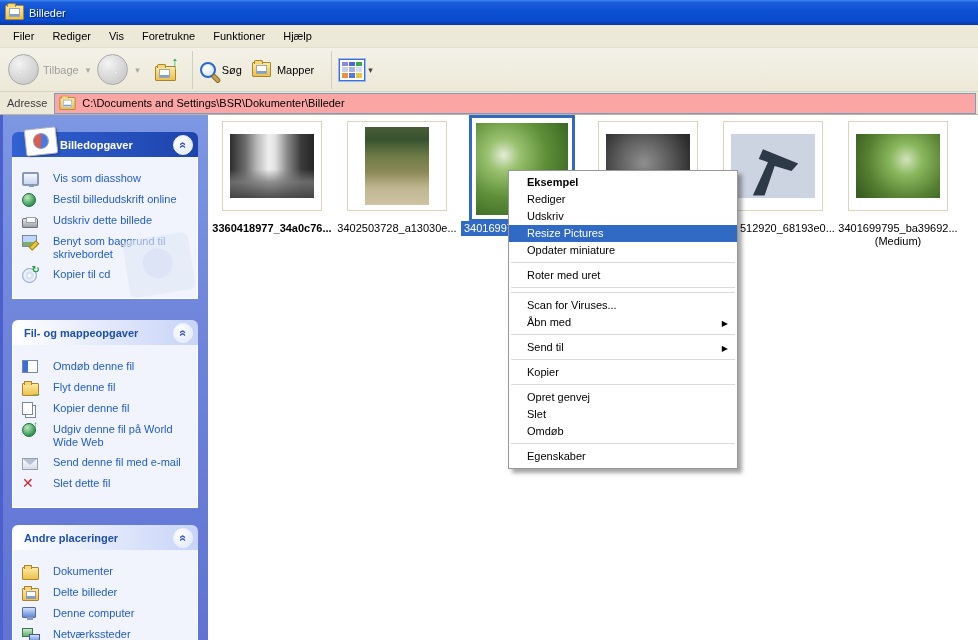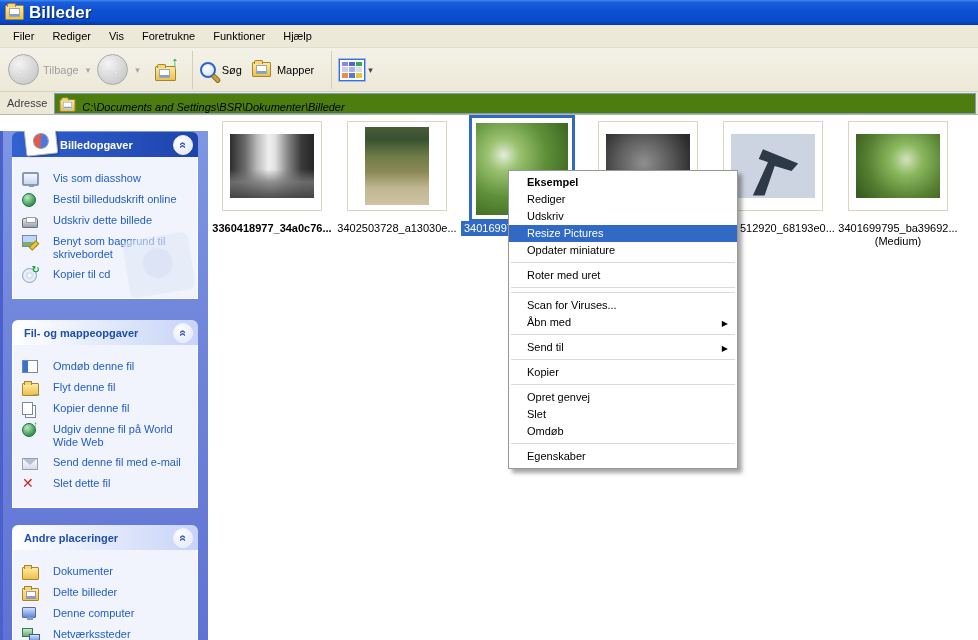--- a/index.html
+++ b/index.html
@@ -2,21 +2,21 @@
 <html><head>
 <meta charset="utf-8">
 <style>
   html,body{margin:0;padding:0;background:#fff;}
   .window{position:relative;width:978px;height:640px;overflow:hidden;
     font-family:"Liberation Sans","DejaVu Sans",sans-serif;font-size:11px;background:#fff;}
 
   
   .titlebar{height:25px;display:flex;align-items:center;gap:5px;padding-left:5px;
     background:linear-gradient(180deg,#3d86f2 0%,#1b5cd9 10%,#0c50d2 45%,#0a4ace 82%,#0538a6 100%);}
-  .title-text{color:#fff;font-weight:bold;font-size:17px;text-shadow:1px 1px 1px rgba(0,0,0,.55);}
+  .title-text{color:#fff;font-weight:normal;font-size:11px;text-shadow:1px 1px 1px rgba(0,0,0,.55);}
   .pfolder{width:17px;height:13px;background:linear-gradient(#ffe9a2,#edc14b);border:1px solid #a8852c;
     border-radius:1px;position:relative;}
   .pfolder::before{content:"";position:absolute;top:-3px;left:1px;width:7px;height:3px;
     background:#f6d675;border:1px solid #a8852c;border-bottom:0;border-radius:2px 2px 0 0;}
   .pfolder::after{content:"";position:absolute;left:3px;top:2px;width:9px;height:7px;background:#fff;
     border:1px solid #9aa;box-shadow:inset 0 -2px 0 #7ea0d8;}
 
   
   .menubar{height:23px;background:#ece9d8;display:flex;align-items:center;padding-left:4px;
     border-bottom:1px solid #e2dfcd;box-sizing:border-box;}
@@ -48,31 +48,31 @@
     display:grid;grid-template-columns:repeat(3,1fr);gap:1px;padding:2px;box-sizing:content-box;}
   .views i{display:block;}
   .v1{background:#8f86e0}.v2{background:#4a68d8}.v3{background:#3aa84a}
   .v4{background:#c8cde8}.v5{background:#aab6e0}.v6{background:#d8dcf0}
   .v7{background:#e8903a}.v8{background:#5878d8}.v9{background:#e8c83a}
 
   
   .addressbar{height:23px;background:#ece9d8;display:flex;align-items:center;gap:7px;
     padding:0 2px 0 7px;border-bottom:1px solid #b9b5a5;box-sizing:border-box;}
   .addr-label{color:#3c3c3c;}
-  .addr-input{flex:1;height:19px;background:#4d7c0f;border:1px solid #7f9db9;display:flex;
-    align-items:flex-end;gap:5px;padding-left:3px;font-style:italic;}
+  .addr-input{flex:1;height:19px;background:#fca5a5;border:1px solid #7f9db9;display:flex;
+    align-items:center;gap:5px;padding-left:3px;}
   .addr-input .pfolder{transform:scale(.85);}
 
   
   .body{display:flex;height:525px;}
 
   
-  .sidebar{width:208px;box-sizing:border-box;padding:1px 0 0 12px;overflow:hidden;
+  .sidebar{width:208px;box-sizing:border-box;padding:17px 0 0 12px;overflow:hidden;
     background:linear-gradient(180deg,#7d97e3 0%,#6e83da 45%,#6073d4 100%);
-    box-shadow:inset 3px 0 0 #4b60cc;margin-top:16px;}
+    box-shadow:inset 3px 0 0 #4b60cc;}
   .panel{width:186px;position:relative;}
   .p1{margin-bottom:21px}.p2{margin-bottom:17px}.p3{margin-bottom:14px}
   .panel-header{height:25px;border-radius:6px 6px 0 0;display:flex;align-items:center;
     justify-content:space-between;padding:0 5px 0 12px;font-weight:bold;box-sizing:border-box;}
   .panel-header.blue{background:linear-gradient(90deg,#3161d2 0%,#1e44ac 100%);color:#fff;padding-left:48px;}
   .panel-header.plain{background:linear-gradient(90deg,#ffffff 0%,#c7d4f8 100%);color:#1e4fae;}
   .chev{width:18px;height:18px;border-radius:50%;background:radial-gradient(circle at 35% 30%,#ffffff,#dfe6f8);
     border:1px solid #f0f3fc;display:flex;align-items:center;justify-content:center;cursor:pointer;flex:0 0 18px;}
   .chev b{display:inline-block;color:#3a57c4;font-size:12px;line-height:1;transform:rotate(90deg);}
   .panel-body{background:#f1f4fd;border:1px solid #fff;border-top:0;padding:8px 4px 9px 9px;position:relative;}

